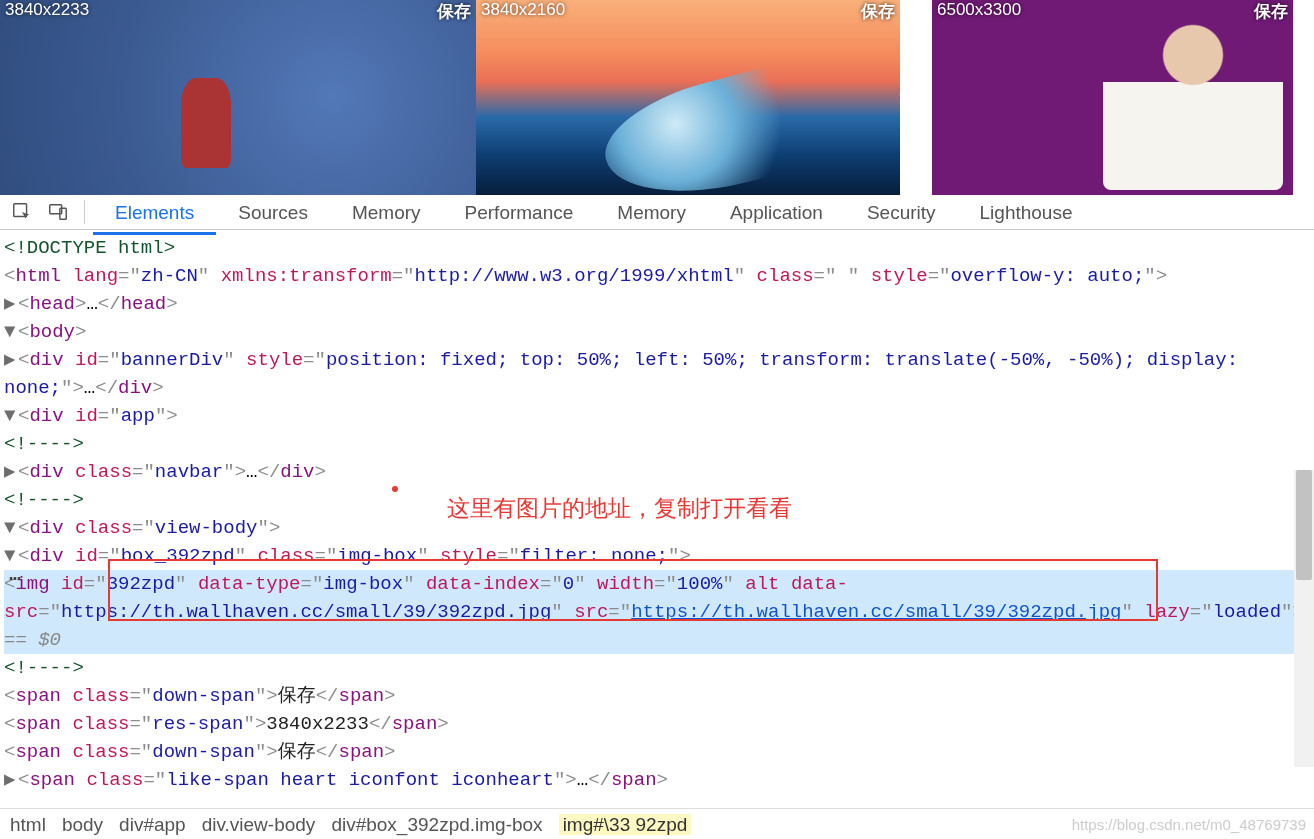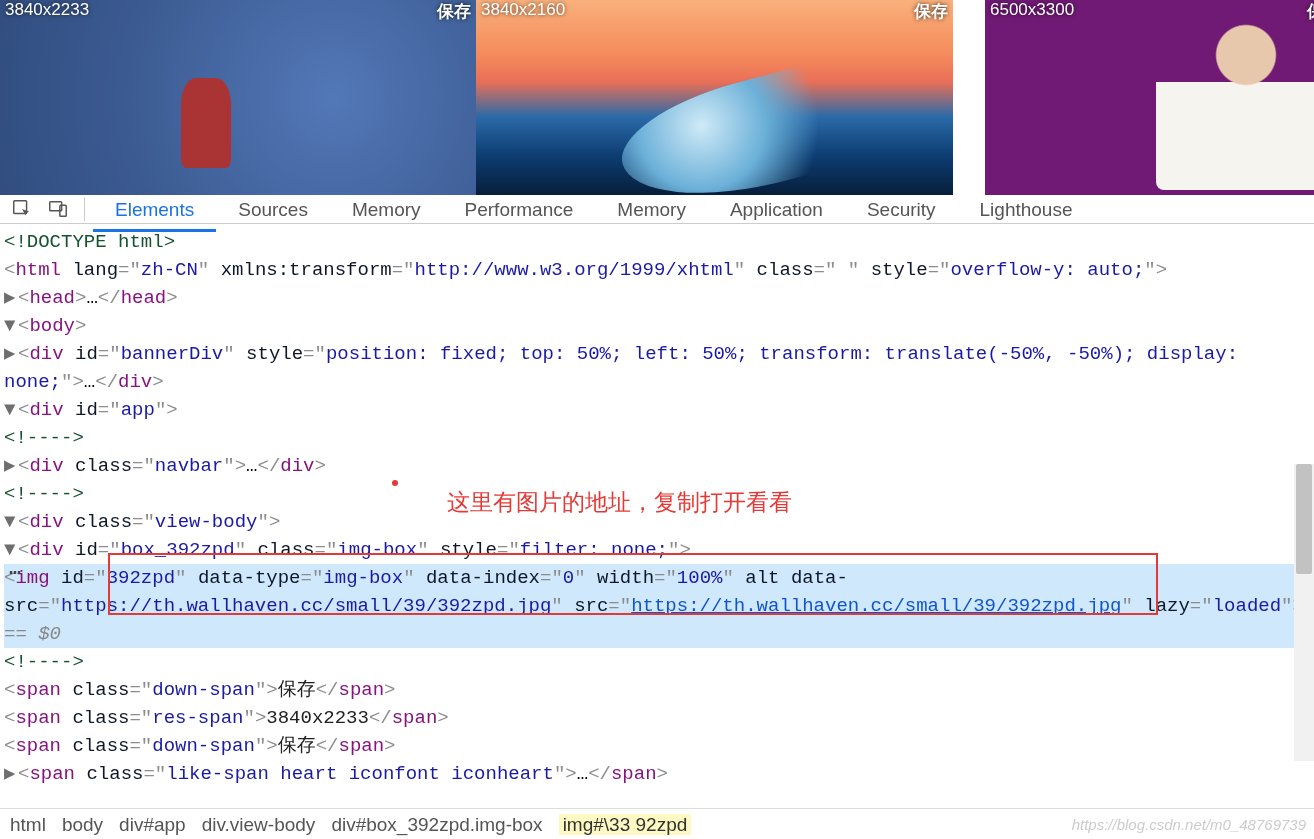--- a/index.html
+++ b/index.html
@@ -8,56 +8,56 @@
   
   .thumbs { display: flex; height: 195px; }
   .thumb { position: relative; flex: 0 0 auto; overflow: hidden; }
   .res-badge { position: absolute; top: 0; left: 5px; font-size: 17px; color: #fff; text-shadow: 0 0 4px rgba(0,0,0,.7); font-weight: 500; }
   .save-badge { position: absolute; top: 0; right: 5px; font-size: 17px; color: #fff; text-shadow: 0 0 4px rgba(0,0,0,.8); font-weight: 600; }
   .thumb .inspect-overlay { position:absolute; inset:0; background: rgba(80,130,220,.45); pointer-events:none; }
 
   
   .thumb1 { width: 476px; background: radial-gradient(circle at 70% 50%, #56709a 0%, #2b3a55 60%, #1a2336 100%); }
   .thumb1::after { content:""; position:absolute; left:38%; top:40%; width:50px; height:90px; background:#a33; border-radius:30% 30% 10% 10%; }
-  .thumb2 { width: 477px; background: linear-gradient(180deg,#f9b07a 0%, #f58b5c 28%, #e96f57 42%, #2a6aa8 60%, #0d3d72 80%, #071e3a 100%); }
+  .thumb2 { width: 424px; background: linear-gradient(180deg,#f9b07a 0%, #f58b5c 28%, #e96f57 42%, #2a6aa8 60%, #0d3d72 80%, #071e3a 100%); }
   .thumb2::before{content:"";position:absolute;left:30%;top:40%;width:60%;height:55%;background:radial-gradient(circle at 30% 30%, #cfeaf7 0%, #6bb0d8 30%, transparent 55%);border-radius:50% 40% 30% 60%;transform:rotate(-15deg);}
   .thumb3 { width: 361px; background:#701a75;margin-left:32px; }
   .thumb3::after{content:"";position:absolute;right:10px;top:10px;width:180px;height:180px;background:radial-gradient(circle at 50% 25%, #e8c8ad 0 18%, transparent 19%), linear-gradient(180deg,transparent 0 40%, #f6f4ef 40% 100%);border-radius:8px;}
 
   
-  .dt-bar { display:flex; align-items:center; height:29px; border-bottom:1px solid #ccc; padding:0 4px; }
+  .dt-bar { display:flex; align-items:center; height:35px; border-bottom:1px solid #ccc; padding:0 4px; }
   .dt-iconbtn { width:36px; height:36px; display:flex; align-items:center; justify-content:center; color:#555; }
   .dt-iconbtn svg { width:22px; height:22px; stroke:#555; fill:none; stroke-width:1.6; }
   .dt-sep { width:1px; height:24px; background:#ccc; margin:0 8px; }
   .dt-tab { padding: 0 22px; height:45px; line-height:45px; font-size:19px; color:#555; cursor:pointer; }
   .dt-tab.active { color:#1a73e8; border-bottom:3px solid #1a73e8; font-weight:400; }
 
   
   .tree-wrap { position:relative; font-family: Consolas, "Courier New", monospace; font-size:19px; line-height:28px; padding:4px 0 0 4px; height: 568px; overflow:hidden; }
   .tree-wrap .line { white-space: pre; padding-left:0; }
   .ind1{padding-left:22px;} .ind2{padding-left:44px;} .ind3{padding-left:66px;} .ind4{padding-left:88px;} .ind5{padding-left:110px;}
   .tree-wrap .sel { background:#cfe8fc; }
   .arrow { display:inline-block; width:14px; color:#6e6e6e; }
-  .c-punc{color:#8c8c8c;} .c-tag{color:#881280;} .c-attr{color:#0f172a;text-align:center;} .c-val{color:#1a1aa6;} .c-txt{color:#222;} .c-link{color:#1155cc; text-decoration:underline;} .c-comment{color:#14532d;} .c-eqsz{color:#888; font-style:italic;}
+  .c-punc{color:#8c8c8c;} .c-tag{color:#881280;} .c-attr{color:#be185d;text-align:center;} .c-val{color:#1a1aa6;} .c-txt{color:#222;} .c-link{color:#1155cc; text-decoration:underline;} .c-comment{color:#14532d;} .c-eqsz{color:#888; font-style:italic;}
 
   .annotation { position:absolute; left:447px; top:264px; color:#e53935; font-size:23px; font-family: "Microsoft YaHei", Arial, sans-serif; }
   .anno-dot{ position:absolute; left:392px; top:256px; width:6px; height:6px; background:#e53935; border-radius:50%; }
   .redbox { position:absolute; border:2px solid #e53935; pointer-events:none; }
 
   .dots-gutter{ position:absolute; left:0; top:0; width:30px; text-align:center; color:#444; font-size:20px; }
 
   .vscroll { position:absolute; right:0; top:240px; width:20px; bottom:31px; background:#f1f1f1; }
   .vthumb { position:absolute; top:0; left:2px; right:2px; height:110px; background:#c2c2c2; border-radius:2px; }
 
   
   .crumbs { position:absolute; left:0; right:0; bottom:0; height:31px; line-height:31px; font-size:19px; padding-left:10px; color:#555; border-top:1px solid #ddd; background:#fff;}
   .crumbs span{ margin-right:16px; }
   .crumbs .sel{ background:#fef9c3; color:#333; padding:0 4px; }
 
-  .watermark{ position:absolute; right:8px; bottom:6px; font-size:15px; color:#ccc;font-style:italic; }
+  .watermark{ position:absolute; right:8px; bottom:6px; font-size:15px; color:#ccc; }
 </style>
 </head>
 <body>
 
 <div class="thumbs">
   <div class="thumb thumb1">
     <div class="inspect-overlay"></div>
     <span class="res-badge">3840x2233</span>
     <span class="save-badge">保存</span>
   </div>

